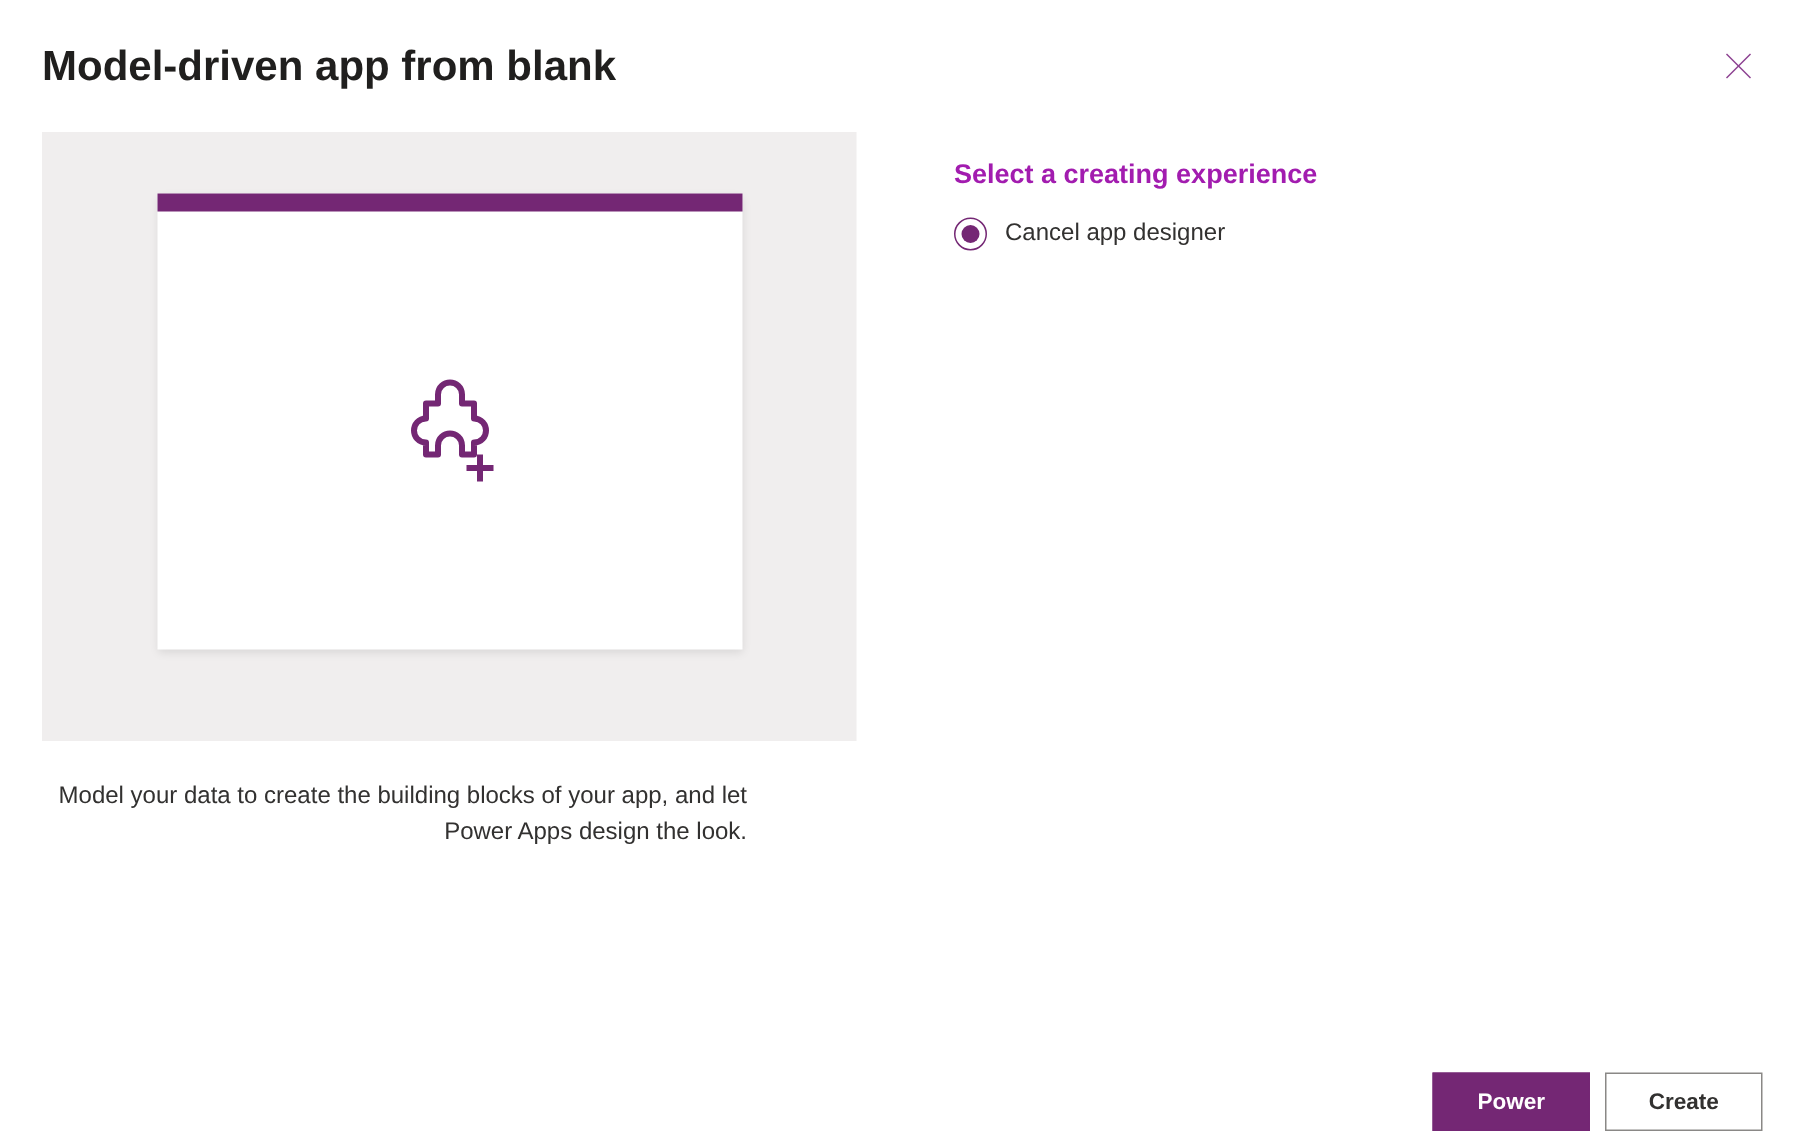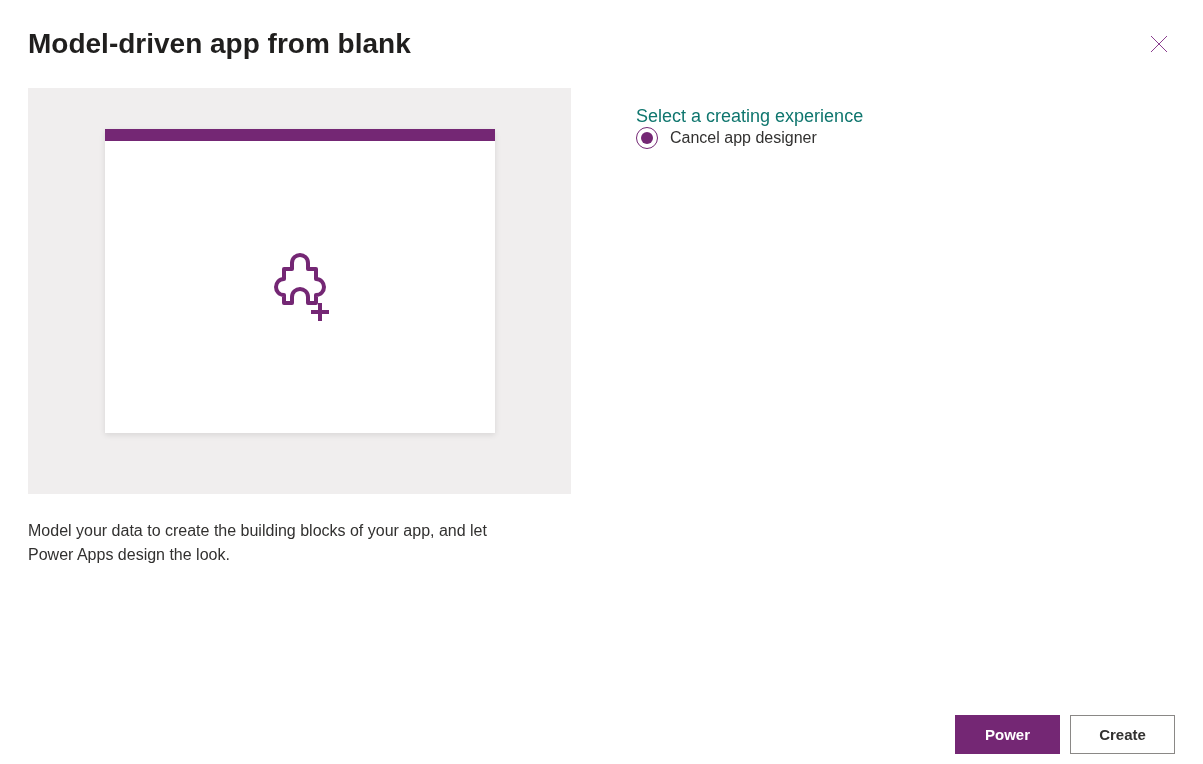--- a/index.html
+++ b/index.html
@@ -82,20 +82,21 @@
       width: 76px;
       height: 76px;
       color: #742774;
     }
     .description-text {
       margin-top: 25px;
       font-size: 16px;
       line-height: 24px;
       color: #323130;
       max-width: 470px;
+      text-align: right;
     }
     .tag-container {
       margin-top: 22px;
     }
     .tag-badge {
       display: inline-flex;
       align-items: center;
       background: #f0eeee;
       border: 1px solid #e1dfdd;
       padding: 5px 10px;
@@ -107,22 +108,23 @@
       width: 18px;
       height: 18px;
       color: #605e5c;
     }
     .right-panel {
       margin-left: 65px;
       padding-top: 18px;
     }
     .section-heading {
       font-size: 18px;
-      font-weight: 400;
-      color: #0f766e;
+      font-weight: 700;
+      color: #a21caf;
+      margin-bottom: 18px;
     }
     .radio-option {
       display: flex;
       align-items: center;
       margin-bottom: 18px;
       cursor: pointer;
     }
     .radio-circle {
       width: 22px;
       height: 22px;

